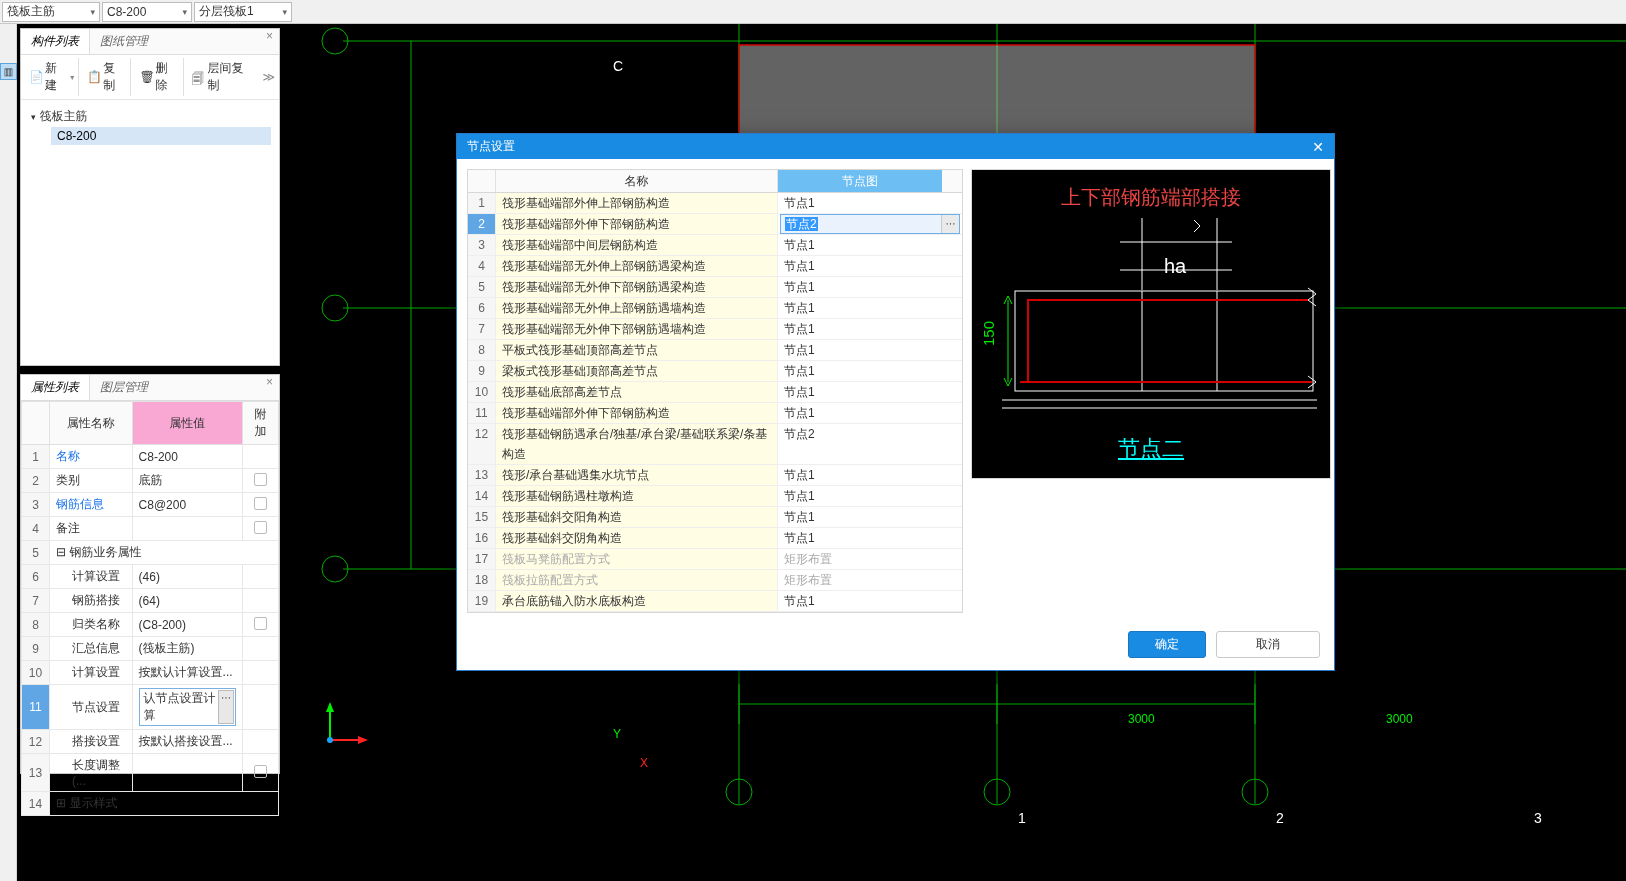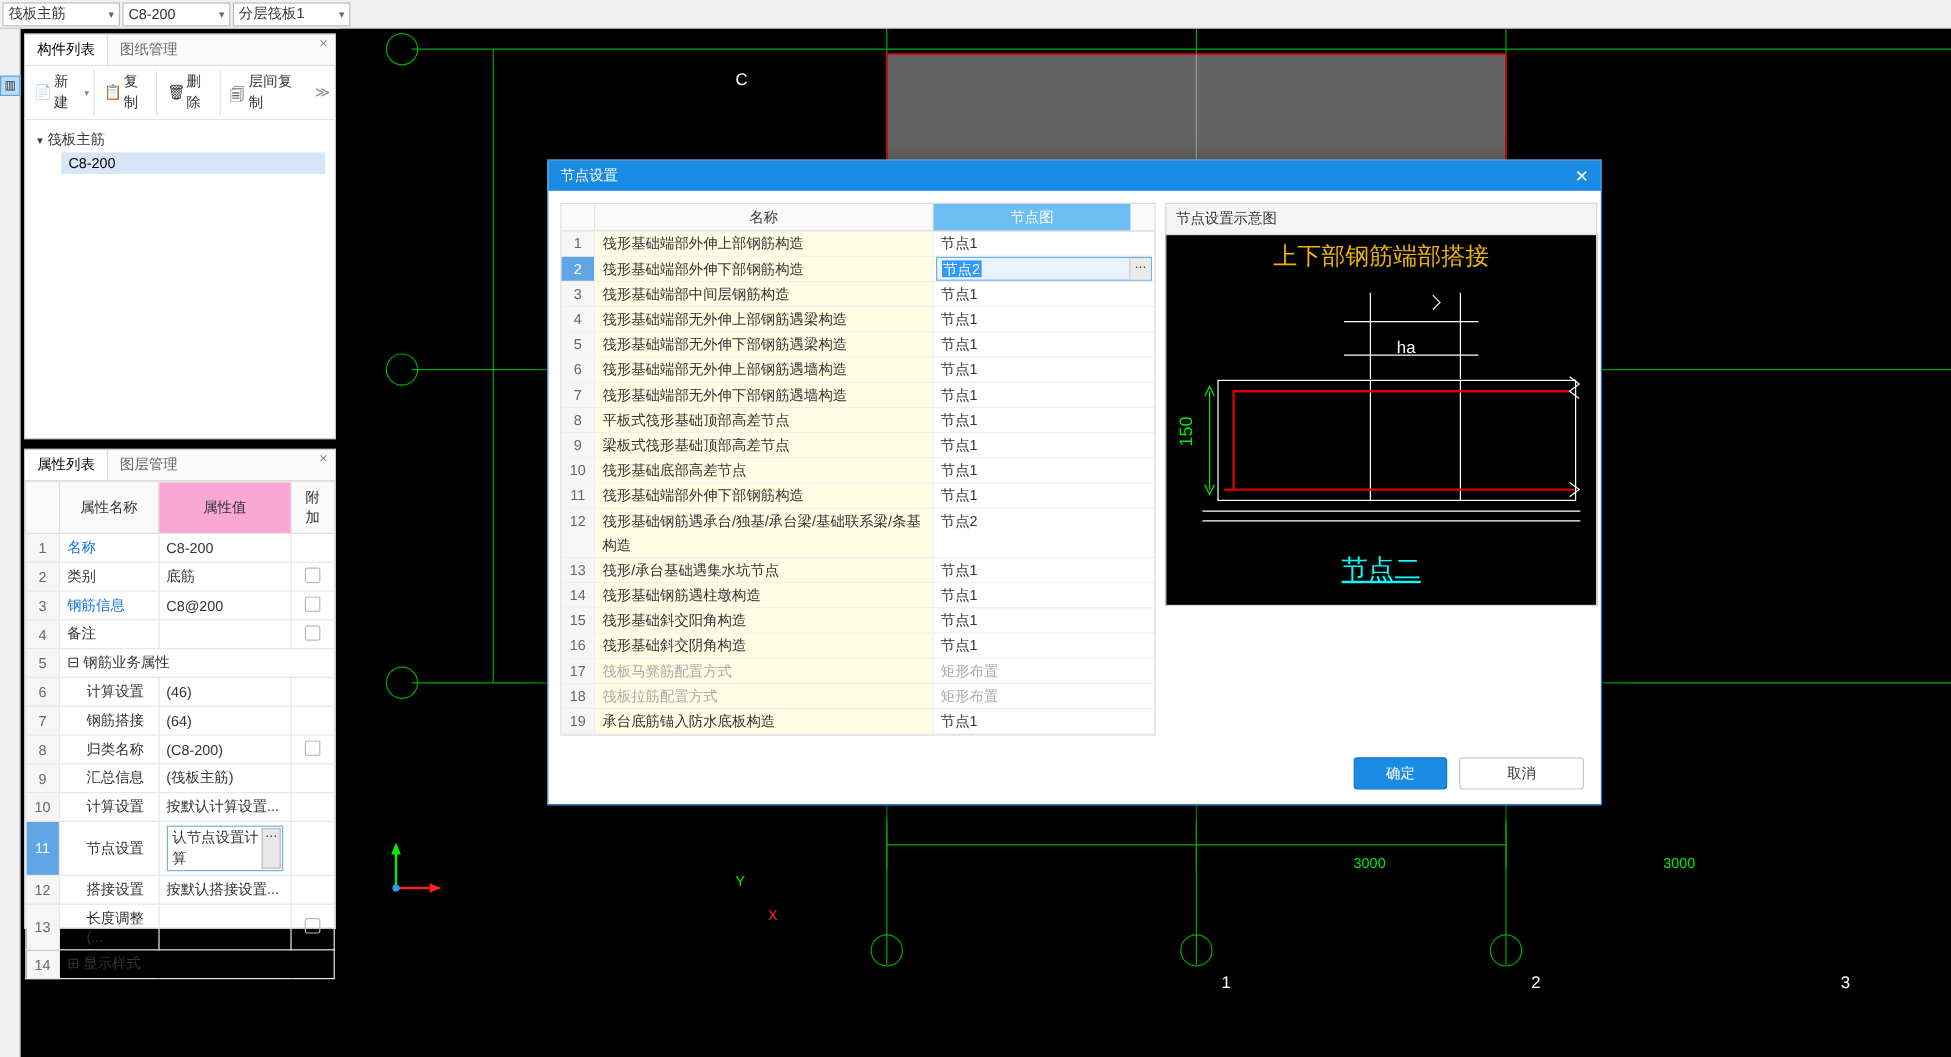--- a/index.html
+++ b/index.html
@@ -10,21 +10,21 @@
 .topbar .dd { height: 20px; border: 1px solid #bcbcbc; background: #fff; margin-left: 2px; display: flex; align-items: center; justify-content: space-between; padding: 0 4px; color: #333; }
 .topbar .dd .arr { font-size: 9px; color: #666; }
 
 
 .leftstrip { position: absolute; left: 0; top: 24px; width: 17px; bottom: 0; background: #f0f0f0; border-right: 1px solid #d5d5d5; }
 .leftstrip .cell { width: 17px; height: 17px; font-size: 10px; text-align: center; line-height: 17px; color: #333; }
 .leftstrip .sel { background: #bbdcf4; border: 1px solid #5ca6e0; line-height:15px; }
 
 
 .panel { position: absolute; background: #fff; border: 1px solid #c9c9c9; }
-.panel-hdr { display: flex; background: #fafafa; border-bottom: 1px solid #ddd; }
+.panel-hdr { display: flex; background: #fafafa; border-bottom: 1px solid #ddd; font-style: italic; }
 .panel-tab { padding: 4px 10px; color: #666; }
 .panel-tab.active { background: #fff; border-right: 1px solid #ddd; color: #000; font-weight: 500; }
 .panel-close { position: absolute; right: 2px; top: 0; color: #888; padding: 0 4px; cursor: pointer; }
 .toolbar { display: flex; align-items: center; padding: 3px 4px; border-bottom: 1px solid #e5e5e5; gap: 4px; }
 .toolbar .btn { display: flex; align-items: center; gap: 2px; padding: 2px 4px; color: #333; border-right: 1px solid #e0e0e0; }
 .toolbar .arr { font-size: 8px; color: #888; }
 .toolbar .ic { width: 14px; height: 14px; display: inline-block; }
 .searchbox { position: relative; border-bottom: 1px solid #eee; }
 .searchbox input { width: 100%; border: none; outline: none; padding: 4px 20px 4px 8px; color: #999; }
 .searchbox .mag { position: absolute; right: 6px; top: 4px; color: #4a90d9; font-size: 12px; }
@@ -77,22 +77,22 @@
 .dlg-grid-row.disabled .c2 { color:#aaa; }
 .dlg-grid-row.sel .c0 { background:#60a6e4; color:#fff; }
 .dlg-grid-row.sel .c2 { padding:0 2px; }
 .dlg-grid-row .ed { position:relative; display:block; background:#eaf3fd; border:1px solid #6fb0e8; padding:0 18px 0 4px; line-height:18px; height:20px; }
 .dlg-grid-row .ed .sel-text { background:#3399ff; color:#fff; padding:0 1px; }
 .dlg-grid-row .ed .ellip { position:absolute; right:0; top:0; bottom:0; width:18px; background:#eaeaea; border-left:1px solid #c8c8c8; text-align:center; line-height:18px; font-size:10px; }
 
 .diag-panel { width:360px; }
 .diag-cap { background:#f5f5f5; border:1px solid #d7d7d7; border-bottom:none; padding:4px 8px; color:#333; }
 .diag-area { border:1px solid #d7d7d7; background:#000; height:310px; position:relative; }
-.diag-area .title { position:absolute; color:#eab308; font-size:20px; left:50%; transform:translateX(-50%); top:4px; white-space:nowrap; }
-.diag-area .hatxt { position:absolute; color:#fff; font-size:14px; left:192px; top:85px; }
+.diag-area .title { position:absolute; color:#ef4444; font-size:20px; left:50%; transform:translateX(-50%); top:14px; white-space:nowrap; }
+.diag-area .hatxt { position:absolute; color:#fff; font-size:20px; left:192px; top:85px; }
 .diag-area .v150 { position:absolute; color:#0e0; font-size:15px; left:8px; top:176px; transform:rotate(-90deg); transform-origin:left top; }
 .diag-area .nodelabel { position:absolute; color:#0ff; font-size:22px; left:50%; transform:translateX(-50%); bottom:14px; text-decoration:underline; }
 .diag-note { padding:6px 4px 2px; color:#444; line-height:1.4; }
 
 .dlg-foot { display:flex; justify-content:flex-end; gap:10px; padding:8px 14px 12px; }
 .btn-primary { background:#1a8be2; color:#fff; border:1px solid #1578c7; padding:4px 26px; border-radius:3px; cursor:pointer; }
 .btn-default { background:#fff; color:#333; border:1px solid #c9c9c9; padding:4px 39px; border-radius:3px; cursor:pointer; }
 
 </style>
 </head>
@@ -411,21 +411,20 @@
             <div class="c2">矩形布置</div>
           </div>
           <div class="dlg-grid-row">
             <div class="c0">19</div>
             <div class="c1">承台底筋锚入防水底板构造</div>
             <div class="c2">节点1</div>
           </div>
         </div>
     </div>
     <div class="diag-panel">
-      <div class="diag-cap">节点设置示意图</div>
       <div class="diag-area">
         <span class="title">上下部钢筋端部搭接</span>
         <svg width="360" height="310">
 
           <line x1="170" y1="48" x2="170" y2="120" stroke="#fff"></line>
           <line x1="245" y1="48" x2="245" y2="120" stroke="#fff"></line>
           <line x1="148" y1="72" x2="260" y2="72" stroke="#fff"></line>
           <line x1="148" y1="100" x2="260" y2="100" stroke="#fff"></line>
           <polyline points="222,50 228,56 222,62" fill="none" stroke="#fff"></polyline>
 

